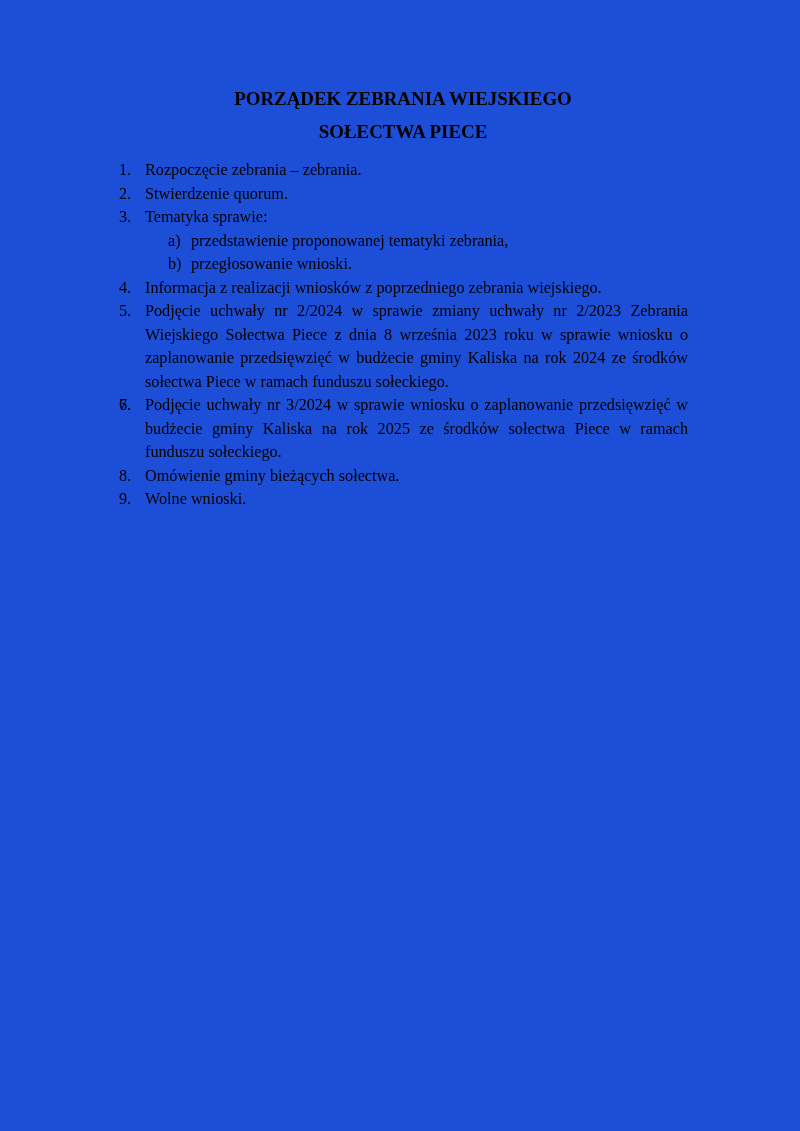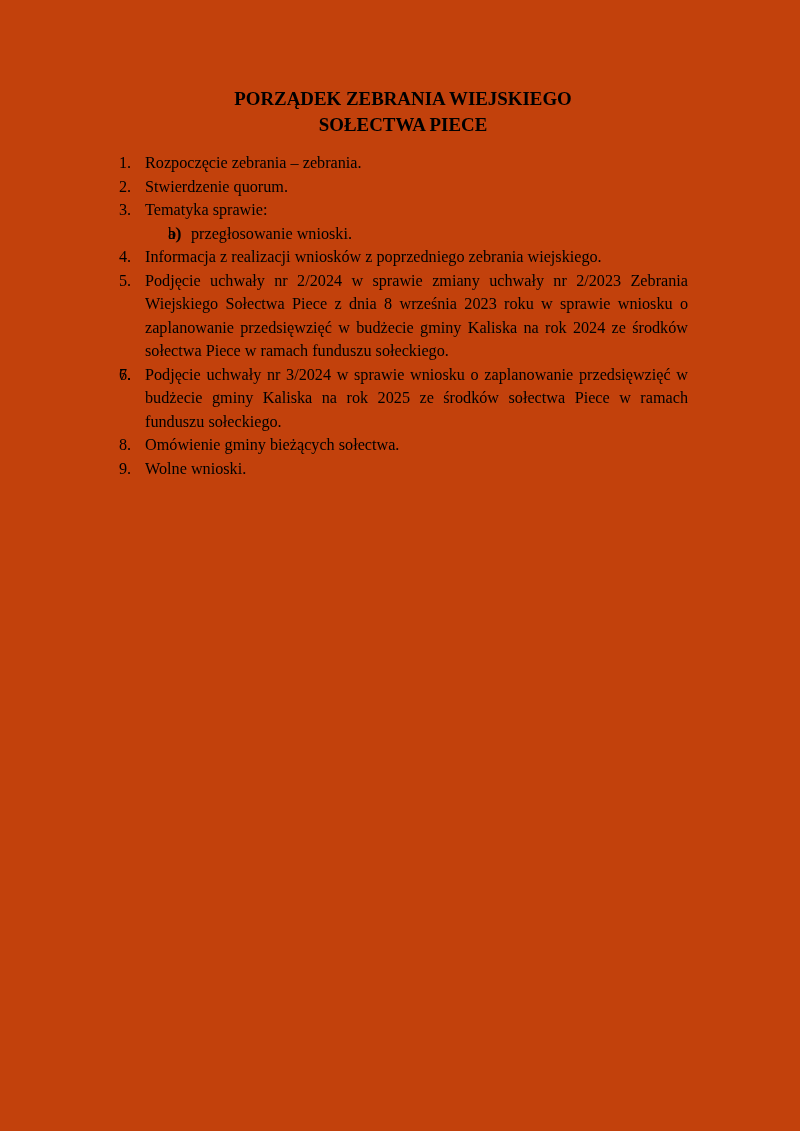--- a/index.html
+++ b/index.html
@@ -10,30 +10,30 @@
     color: #000000;
     font-family: "Liberation Serif", "DejaVu Serif", serif;
     font-size: 16.2px;
     overflow: hidden;
   }
   .page {
     box-sizing: border-box;
     width: 800px;
     height: 1131px;
     padding: 86px 112px 0 118px;
-    background: #c2410c;
+    background: #1d4ed8;
   }
   .title, .subtitle {
     font-size: 18.9px;
     font-weight: bold;
     text-align: center;
     line-height: 26px;
     margin: 0;
   }
-  .subtitle { }
+  .subtitle { margin-top: 7px; }
   .agenda {
     list-style: none;
     margin: 14px 0 0 0;
     padding: 0;
     line-height: 23.5px;
   }
   .agenda > li {
     position: relative;
     padding-left: 27px;
     margin: 0;
@@ -78,20 +78,21 @@
 
     <li>
       <span class="num">3.</span>
       <span class="txt">Tematyka sprawie:</span>
     </li>
 
     <li style="padding-left:0;">
       <ul class="sub">
         <li>
           <span class="num">a)</span>
+          <span class="txt">przedstawienie proponowanej tematyki zebrania,</span>
         </li>
         <li>
           <span class="num">b)</span>
           <span class="txt">przegłosowanie wnioski.</span>
         </li>
       </ul>
     </li>
 
     <li>
       <span class="num">4.</span>

